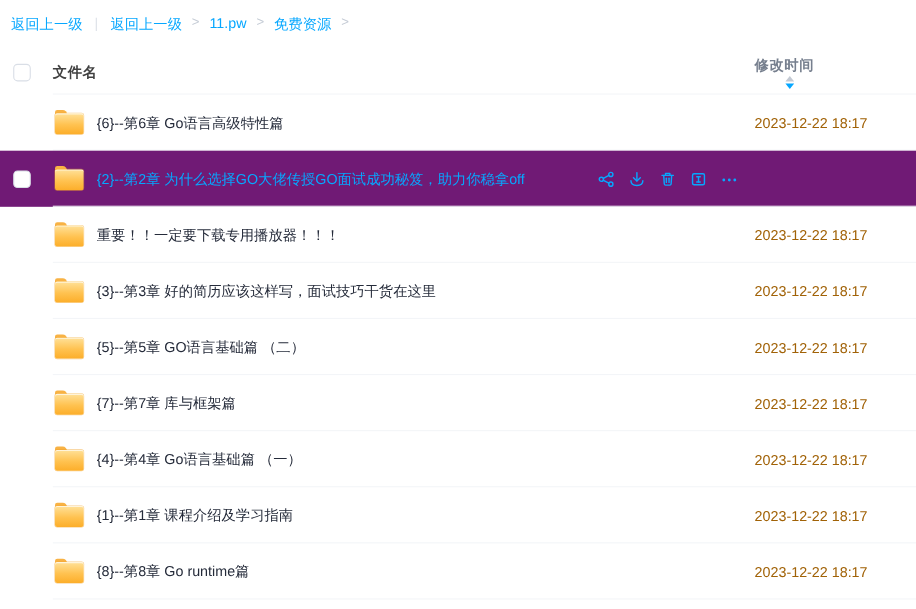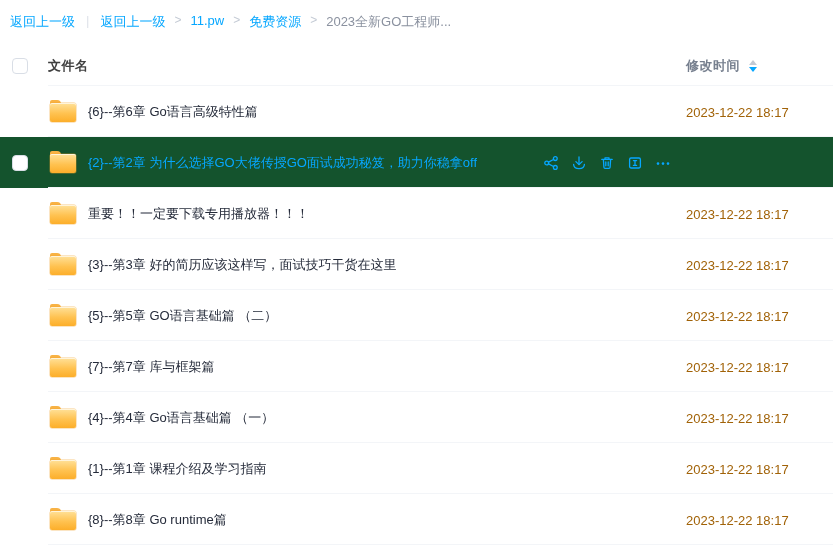--- a/index.html
+++ b/index.html
@@ -25,37 +25,37 @@
   .list-header::after, .file-row::after {
     content:""; position:absolute; left:48px; right:0; bottom:0;
     height:1px; background:#f3f5f8;
   }
   .col-name-label {
     position:absolute; left:48px; top:50%; transform:translateY(-50%);
     color:#404040; font-weight:bold; letter-spacing:.5px;
   }
   .col-time-wrap {
     position:absolute; left:686px; top:50%; transform:translateY(-50%);
-    display:flex; align-items:center; cursor:pointer;
+    display:flex; align-items:center; cursor:pointer;flex-direction:column;
   }
   .col-time-label { color:#767f8e; font-weight:bold; letter-spacing:.5px; }
   .sort-carets { display:flex; flex-direction:column; align-items:center; margin-left:9px; }
   .caret-up   { width:0; height:0; border-left:4px solid transparent; border-right:4px solid transparent; border-bottom:5px solid #c3c9d3; margin-bottom:2px; }
   .caret-down { width:0; height:0; border-left:4px solid transparent; border-right:4px solid transparent; border-top:5px solid #06a7ff; }
 
   
   .checkbox {
     width:16px; height:16px; border:1px solid #d9dee6; border-radius:4px;
     background:#fff; cursor:pointer;
   }
   .list-header .checkbox { position:absolute; left:12px; top:50%; transform:translateY(-50%); }
 
   
   .file-row { position:relative; height:51px; cursor:pointer; }
-  .file-row.hovered { background:#14532d; }
+  .file-row.hovered { background:#701a75; }
   .row-checkbox { position:absolute; left:12px; top:50%; transform:translateY(-50%); }
   .folder-icon { position:absolute; left:50px; top:14px; width:26px; height:23px; }
   .folder-tab  { position:absolute; top:0; left:0; width:11px; height:6px;
                  border-radius:2px 4px 0 0; background:#f8b244; }
   .folder-body { position:absolute; top:3px; left:0; width:26px; height:19px; border-radius:2px;
                  background:linear-gradient(180deg,#ffe199 0%,#ffc250 55%,#fcae2a 100%);
                  box-shadow:inset 0 1px 0 rgba(255,255,255,.65), 0 0 0 .5px rgba(240,160,40,.55); }
   .file-name {
     position:absolute; left:88px; top:50%; transform:translateY(-50%);
     max-width:440px; white-space:nowrap; overflow:hidden; text-overflow:ellipsis;
@@ -79,21 +79,20 @@
 
 <div class="breadcrumb">
   <a class="crumb-link">返回上一级</a>
   <span class="crumb-pipe">|</span>
   <a class="crumb-link">返回上一级</a>
   <span class="crumb-gt">&gt;</span>
   <a class="crumb-link">11.pw</a>
   <span class="crumb-gt">&gt;</span>
   <a class="crumb-link">免费资源</a>
   <span class="crumb-gt">&gt;</span>
-  <span class="crumb-current">2023全新GO工程师...</span>
 </div>
 
 <div class="list-header">
   <span class="checkbox"></span>
   <span class="col-name-label">文件名</span>
   <span class="col-time-wrap">
     <span class="col-time-label">修改时间</span>
     <span class="sort-carets">
       <span class="caret-up"></span>
       <span class="caret-down"></span>

